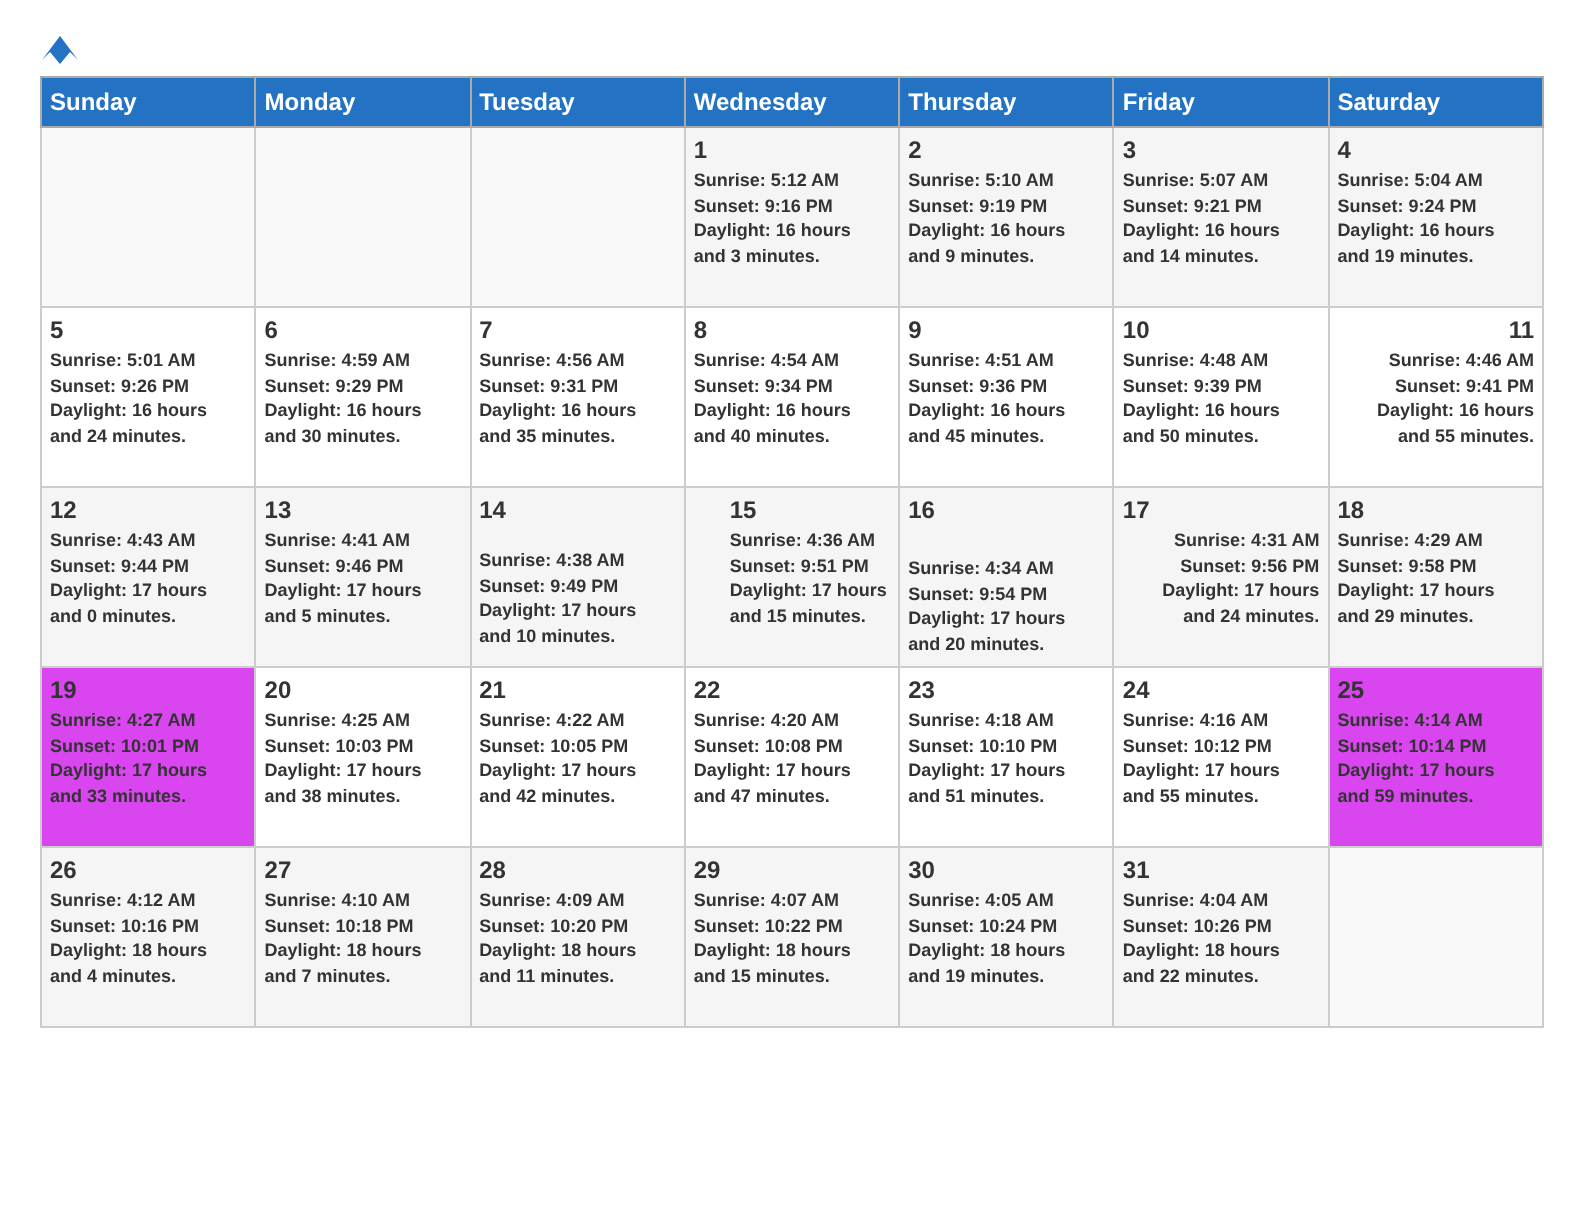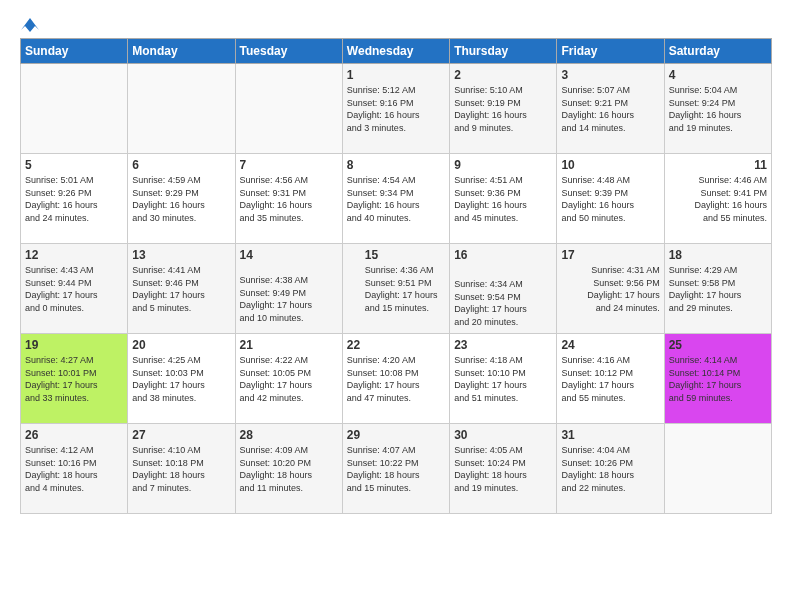--- a/index.html
+++ b/index.html
@@ -68,20 +68,21 @@
       font-size: 12px;
       font-weight: bold;
       color: #333;
       display: block;
       margin-bottom: 2px;
     }
     .day-info {
       font-size: 9px;
       color: #333;
       line-height: 1.4;
+      font-weight: bold;
     }
     .empty-cell {
       background: #f9f9f9 !important;
     }
   </style>
 </head>
 <body>
 
 <div class="header">
   <div class="logo">
@@ -241,21 +242,21 @@
         </td>
         <td style="background: rgb(245, 245, 245);">
           <span class="day-number">18</span>
           <div class="day-info" style="white-space: pre-line;">Sunrise: 4:29 AM
 Sunset: 9:58 PM
 Daylight: 17 hours
 and 29 minutes.</div>
         </td>
       </tr>
       <tr>
-        <td style="background: #bef264;">
+        <td style="background: #d946ef;">
           <span class="day-number">19</span>
           <div class="day-info" style="white-space: pre-line;">Sunrise: 4:27 AM
 Sunset: 10:01 PM
 Daylight: 17 hours
 and 33 minutes.</div>
         </td>
         <td style="background: rgb(255, 255, 255);">
           <span class="day-number">20</span>
           <div class="day-info" style="white-space: pre-line;">Sunrise: 4:25 AM
 Sunset: 10:03 PM

